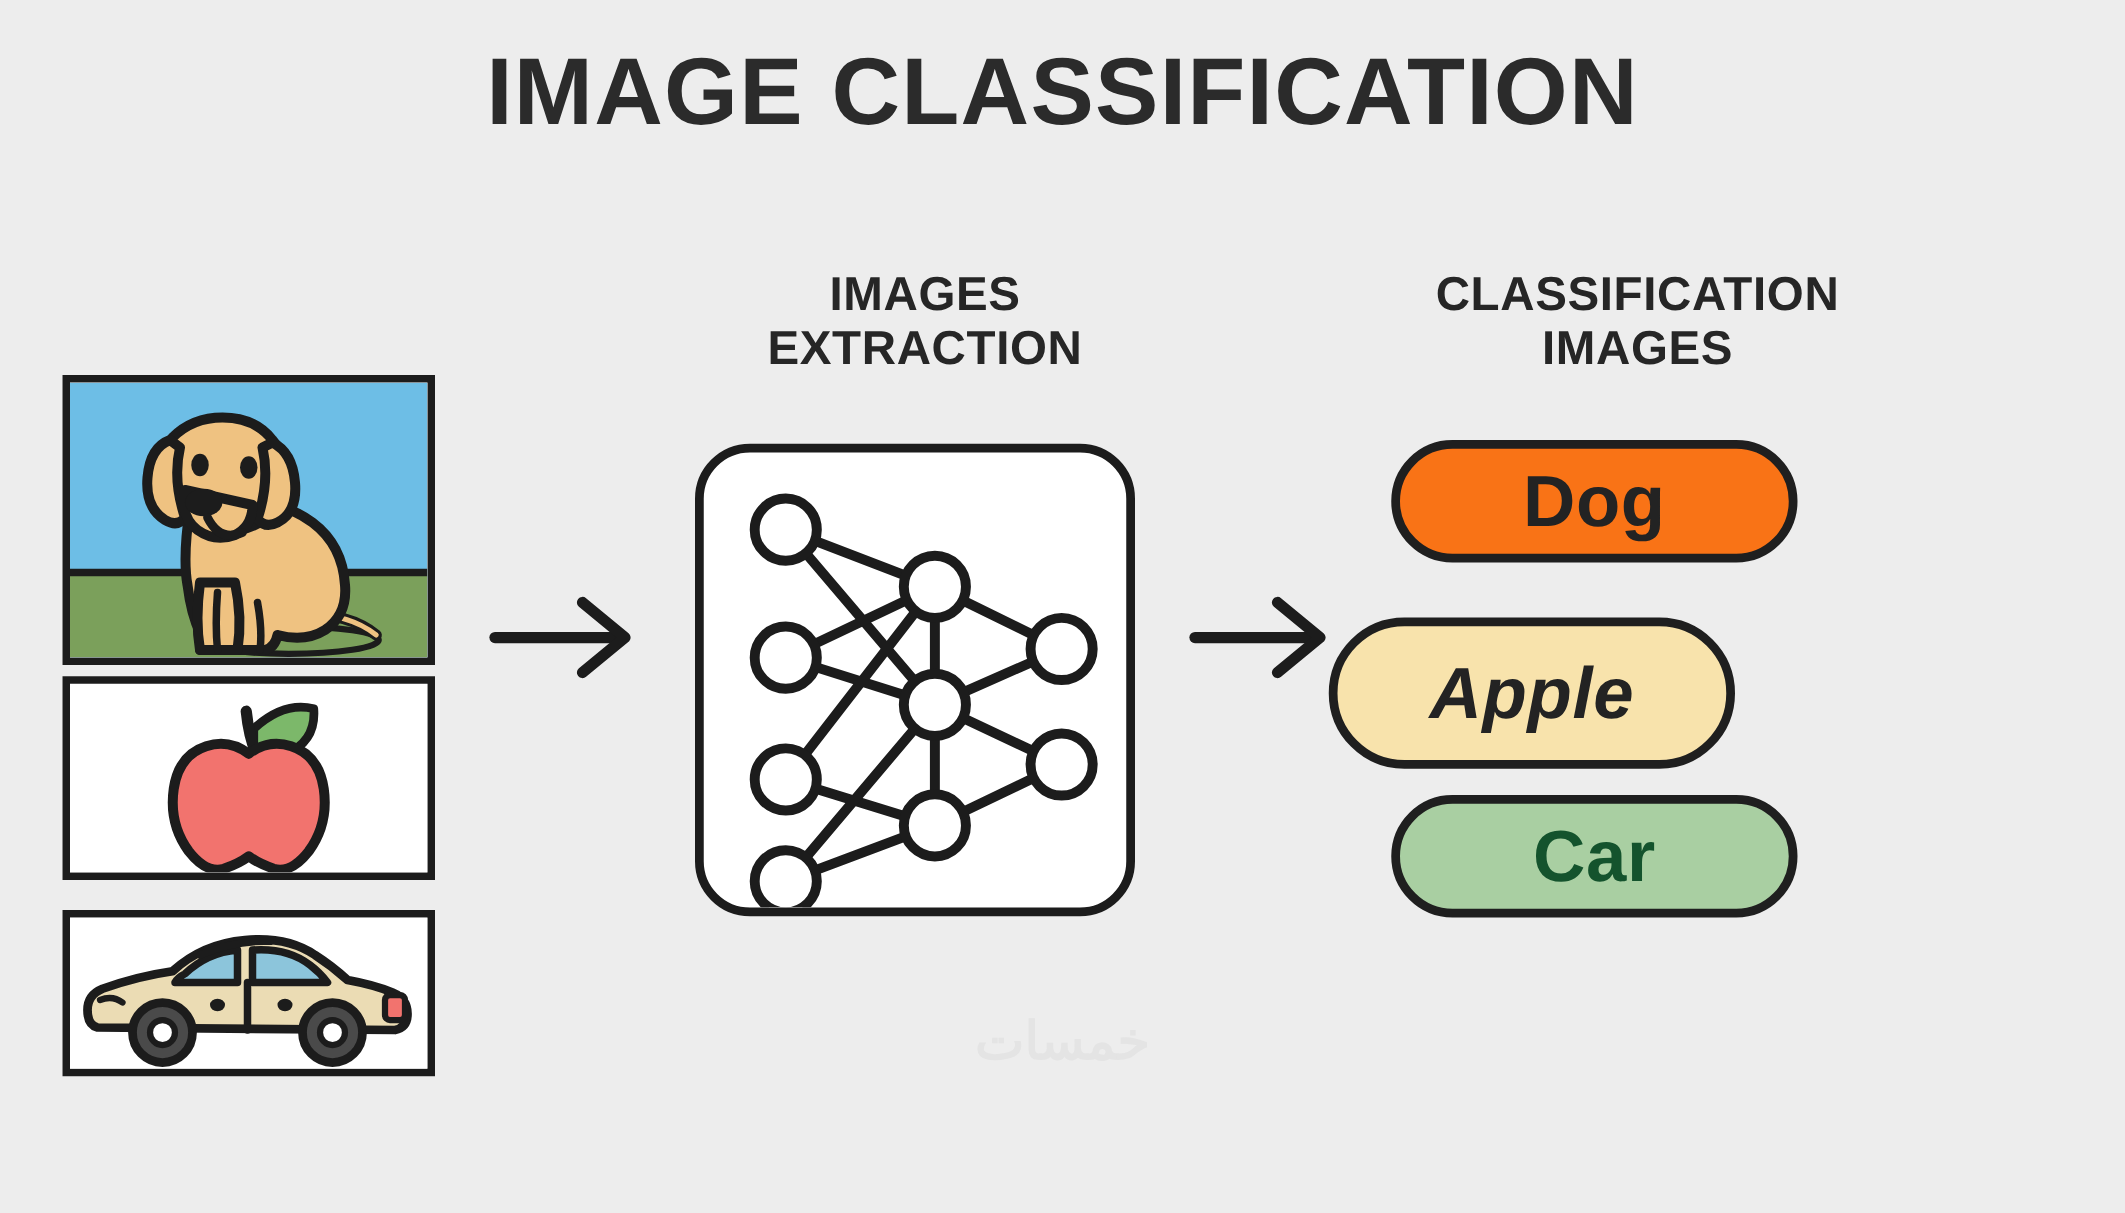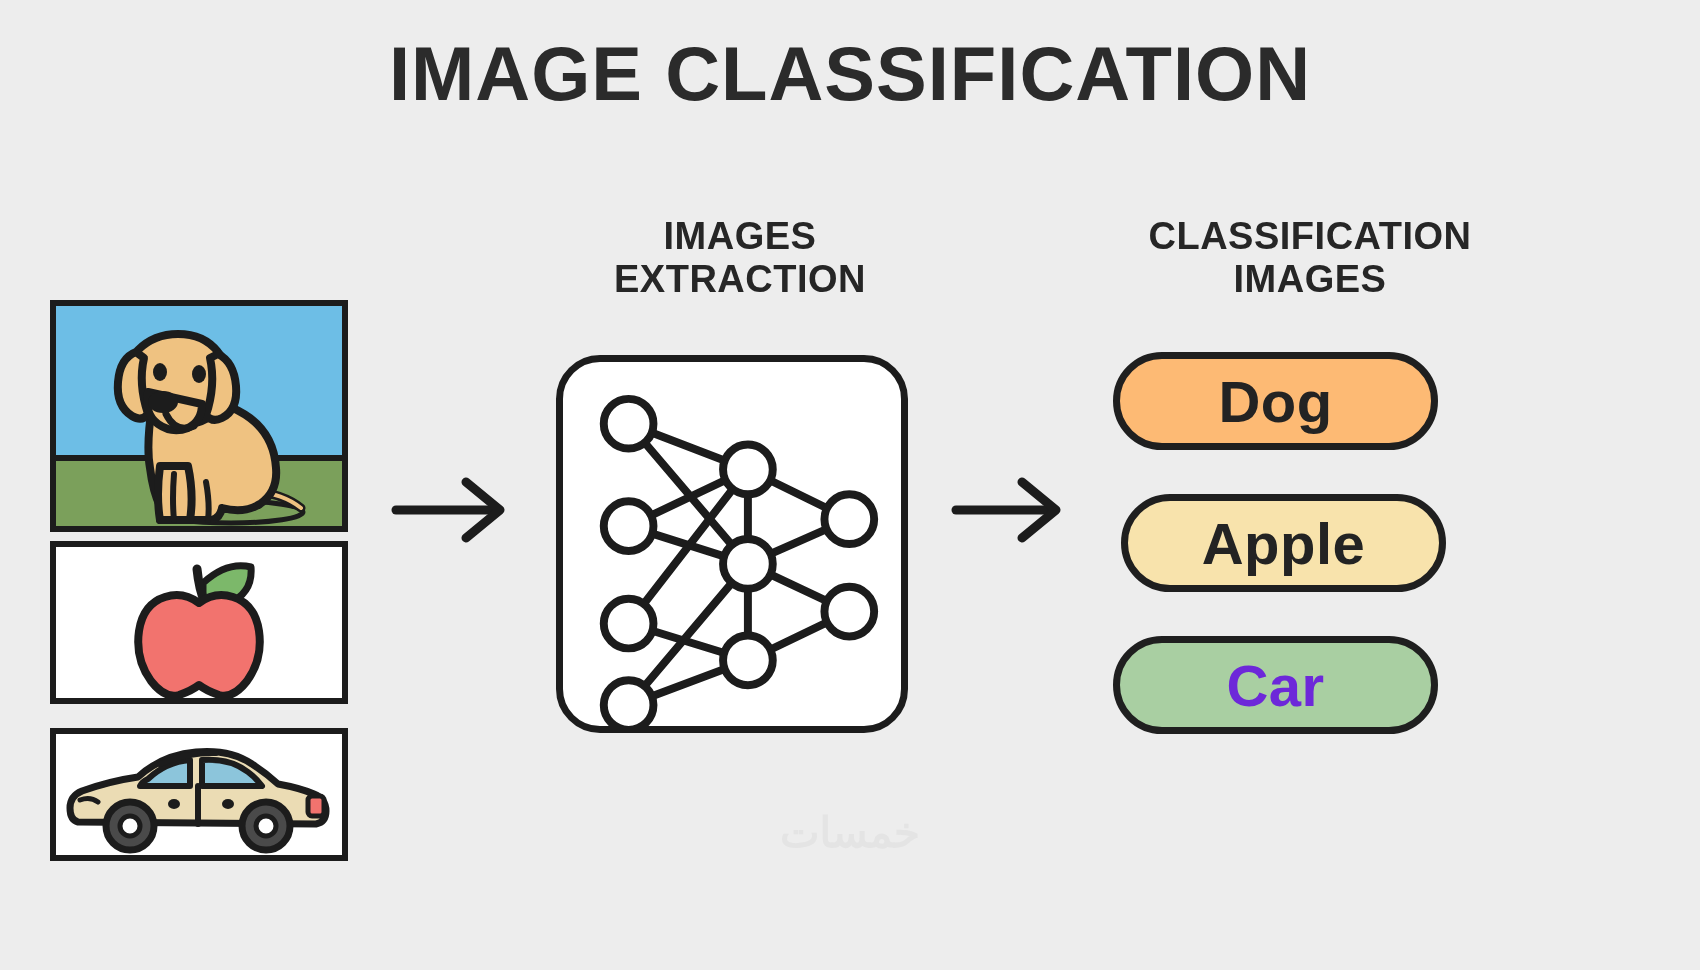--- a/index.html
+++ b/index.html
@@ -91,21 +91,21 @@
     border-radius: 999px;
     display: flex;
     align-items: center;
     justify-content: center;
     font-size: 58px;
     font-weight: 700;
     color: #232323;
     letter-spacing: 0.5px;
   }
   #pill-dog   { left: 1113px; top: 352px; width: 325px; height: 98px; }
-  #pill-apple { left: 1121px; top: 494px; width: 325px; height: 98px; }
+  #pill-apple { left: 1063px; top: 494px; width: 325px; height: 121px; font-style: italic; }
   #pill-car   { left: 1113px; top: 636px; width: 325px; height: 98px; }
 
   
   #watermark {
     position: absolute;
     left: 0;
     top: 808px;
     width: 1700px;
     text-align: center;
     font-size: 42px;
@@ -279,25 +279,25 @@
           <circle cx="66" cy="345" r="25" fill="#ffffff" stroke="#1c1c1c" stroke-width="8"></circle>
           <circle cx="186" cy="108" r="25" fill="#ffffff" stroke="#1c1c1c" stroke-width="8"></circle>
           <circle cx="186" cy="203" r="25" fill="#ffffff" stroke="#1c1c1c" stroke-width="8"></circle>
           <circle cx="186" cy="300" r="25" fill="#ffffff" stroke="#1c1c1c" stroke-width="8"></circle>
           <circle cx="288" cy="158" r="25" fill="#ffffff" stroke="#1c1c1c" stroke-width="8"></circle>
           <circle cx="288" cy="251" r="25" fill="#ffffff" stroke="#1c1c1c" stroke-width="8"></circle>
         </g>
     </svg>
   </div>
 
-  <div class="pill" id="pill-dog" style="background: #fdba74; border-color: rgb(31, 31, 31); color: rgb(35, 35, 35);">
+  <div class="pill" id="pill-dog" style="background: #f97316; border-color: rgb(31, 31, 31); color: rgb(35, 35, 35);">
     <span>Dog</span>
   </div>
   <div class="pill" id="pill-apple" style="background: rgb(248, 227, 172); border-color: rgb(31, 31, 31); color: rgb(35, 35, 35);">
     <span>Apple</span>
   </div>
-  <div class="pill" id="pill-car" style="background: rgb(169, 207, 162); border-color: rgb(31, 31, 31); color: #6d28d9;">
+  <div class="pill" id="pill-car" style="background: rgb(169, 207, 162); border-color: rgb(31, 31, 31); color: #14532d;">
     <span>Car</span>
   </div>
 
   <div id="watermark">خمسات</div>
 
 </div>
 
 </body></html>

